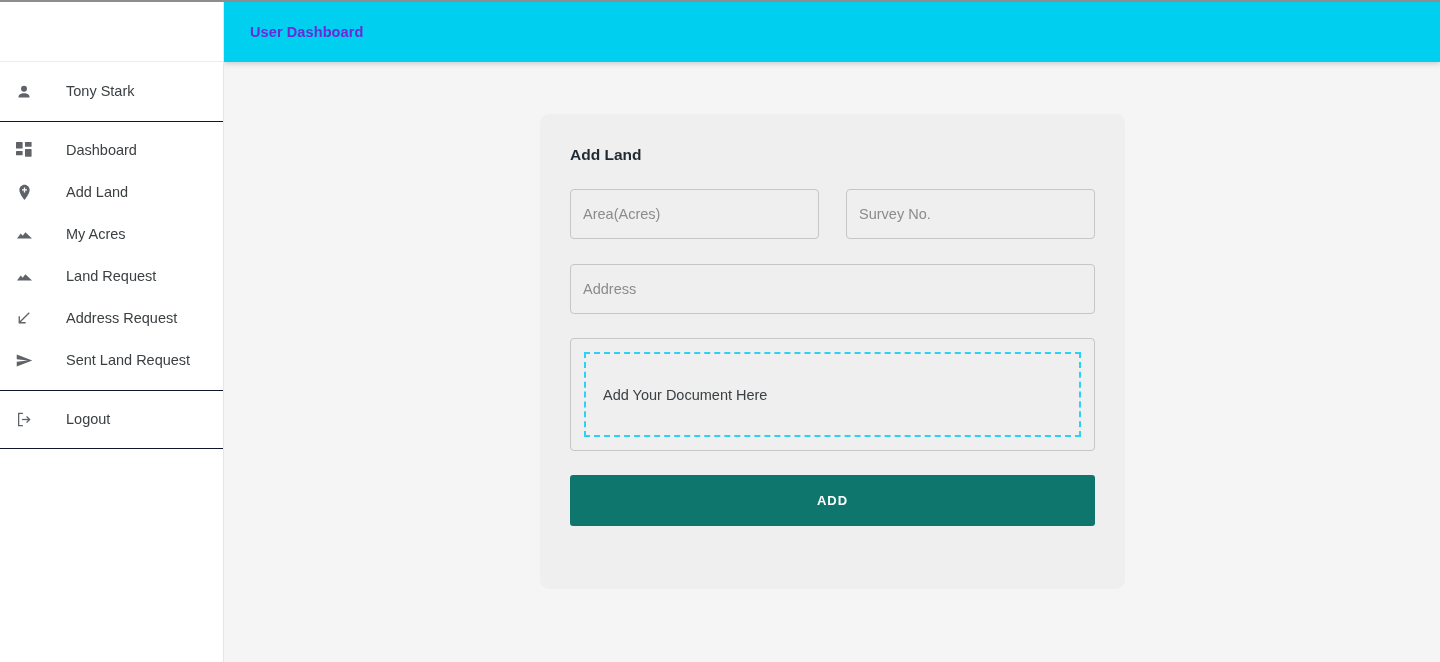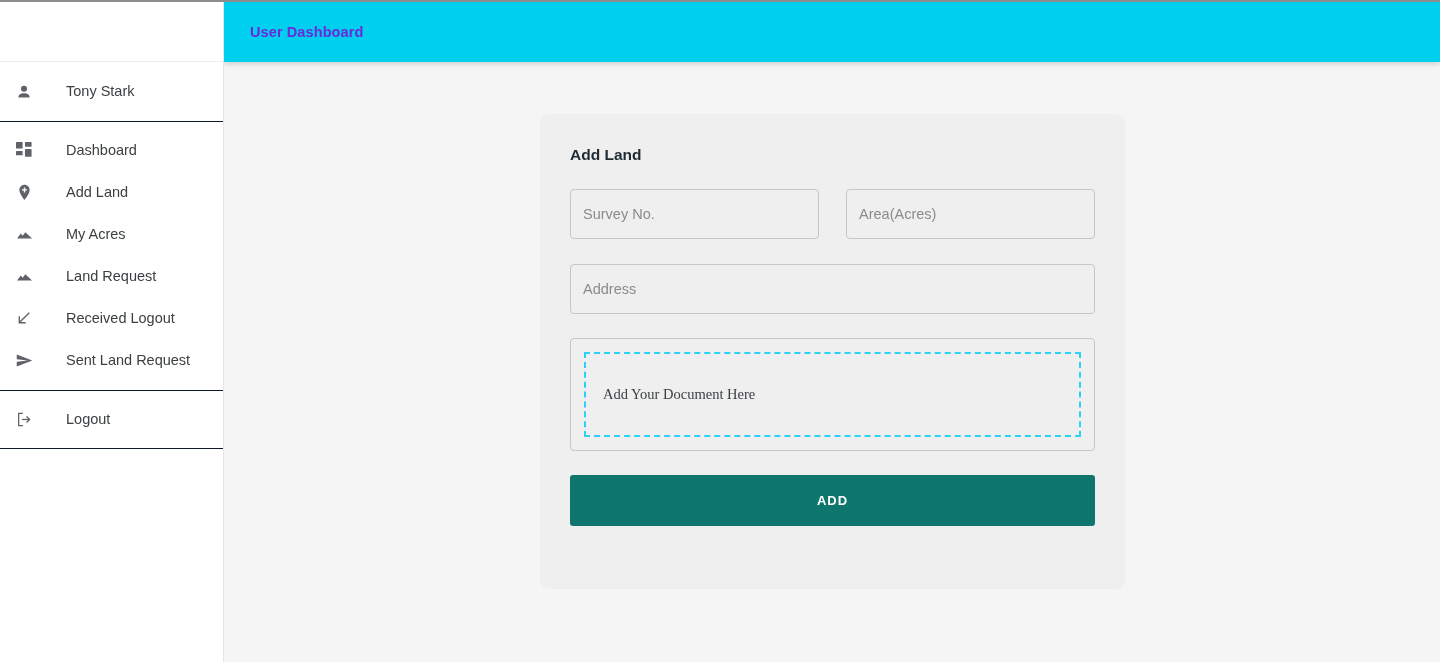--- a/index.html
+++ b/index.html
@@ -166,21 +166,20 @@
     opacity: 1;
   }
 
   .dropzone-outer {
     border: 1px solid #c6c6c6;
     border-radius: 4px;
     width: 525px;
     height: 113px;
     padding: 13px 13px;
     margin-bottom: 24px;
-    font-family: Liberation Serif, serif;
   }
 
   .dropzone-inner {
     border: 2px dashed #2ad2f5;
     width: 100%;
     height: 100%;
     display: flex;
     align-items: center;
     padding-left: 17px;
     cursor: pointer;
@@ -271,21 +270,21 @@
         <span class="sb-label">Land Request</span>
       </div>
 
       <div class="sb-item">
         <span class="sb-icon">
           <svg width="18" height="18" viewBox="0 0 24 24" fill="none" stroke="currentColor" stroke-width="1.8">
             <path d="M19 5L6.2 17.8"></path>
             <path d="M14.2 18.3H5.7V9.8" stroke-linejoin="miter"></path>
           </svg>
         </span>
-        <span class="sb-label">Received Logout</span>
+        <span class="sb-label">Address Request</span>
       </div>
 
       <div class="sb-item">
         <span class="sb-icon">
           <svg width="19" height="19" viewBox="0 0 24 24" fill="currentColor">
             <path d="M2.2 19.5L21.8 12 2.2 4.5l0 5.9 14 1.6-14 1.6z"></path>
           </svg>
         </span>
         <span class="sb-label">Sent Land Request</span>
       </div>
@@ -314,24 +313,24 @@
     </header>
 
     <div class="page">
 
       <section class="card">
 
         <div class="card-title">Add Land</div>
 
         <div class="field-row">
           <div class="field half">
-            <input type="text" placeholder="Survey No." style="">
+            <input type="text" placeholder="Area(Acres)" style="">
           </div>
           <div class="field half">
-            <input type="text" placeholder="Area(Acres)" style="">
+            <input type="text" placeholder="Survey No." style="">
           </div>
         </div>
 
         <div class="field full" style="margin-bottom:24px;">
           <input type="text" placeholder="Address" style="">
         </div>
 
         <div class="dropzone-outer">
           <div class="dropzone-inner">
             <span class="dropzone-text">Add Your Document Here</span>

